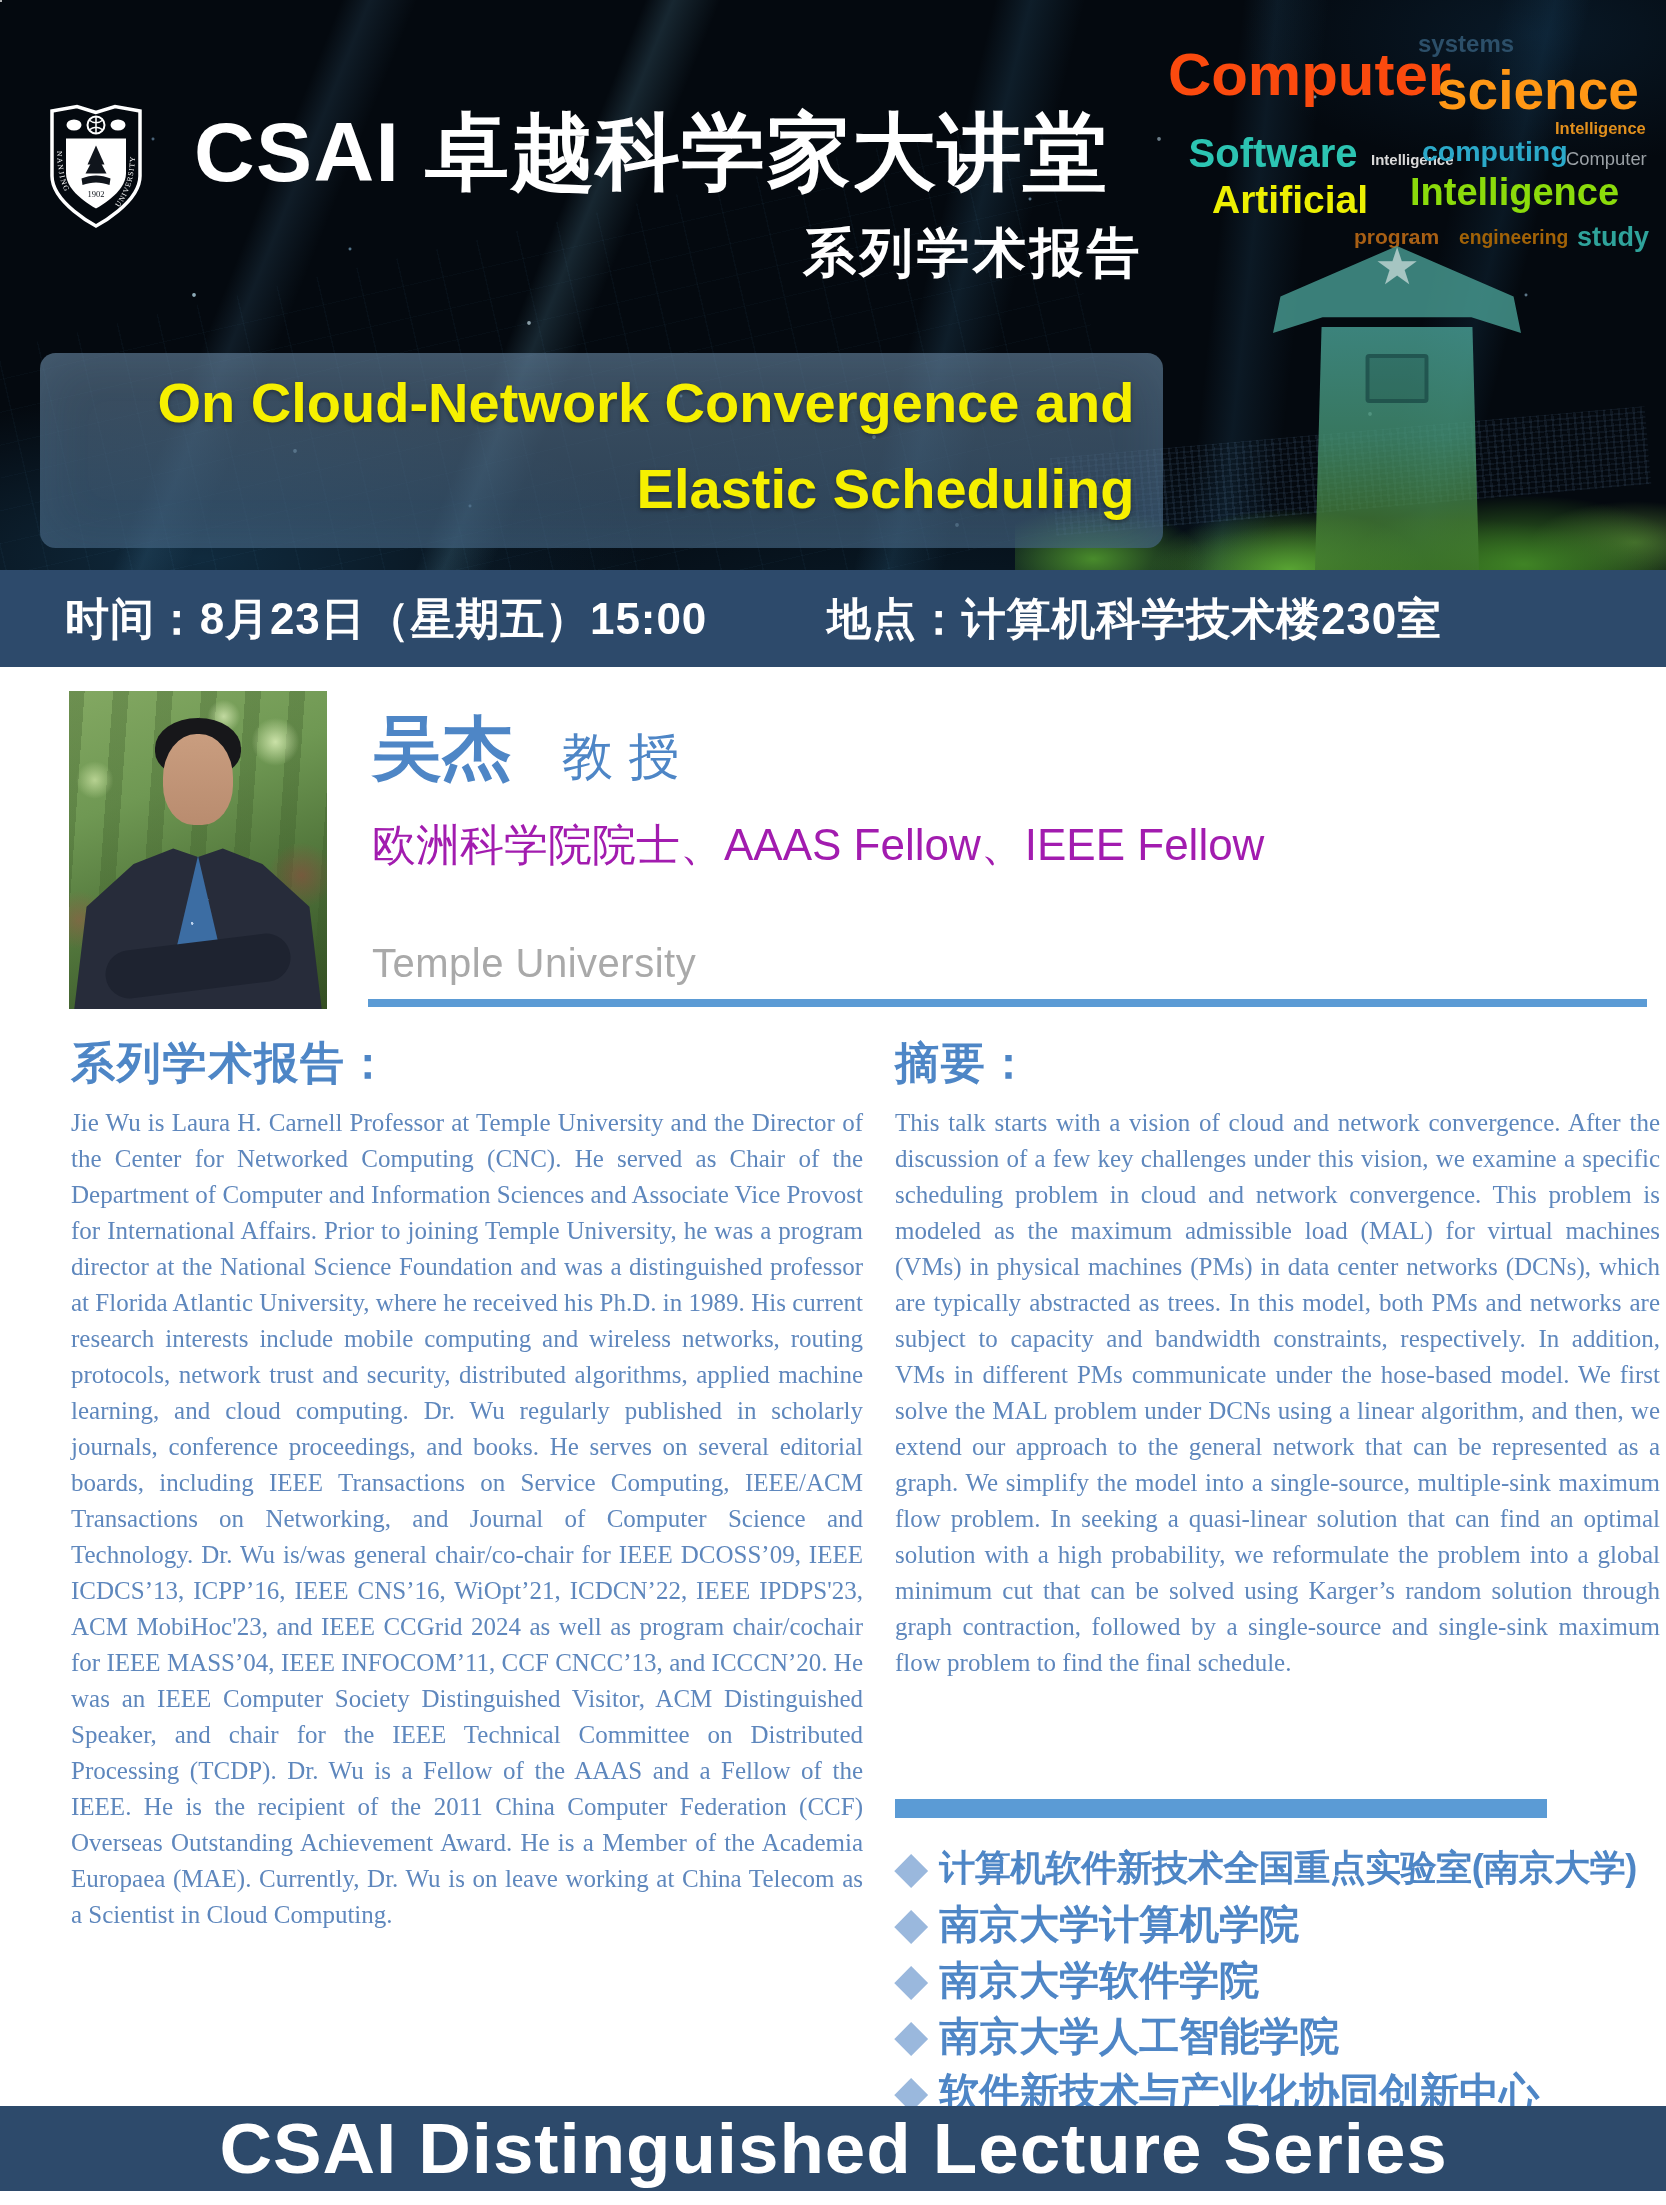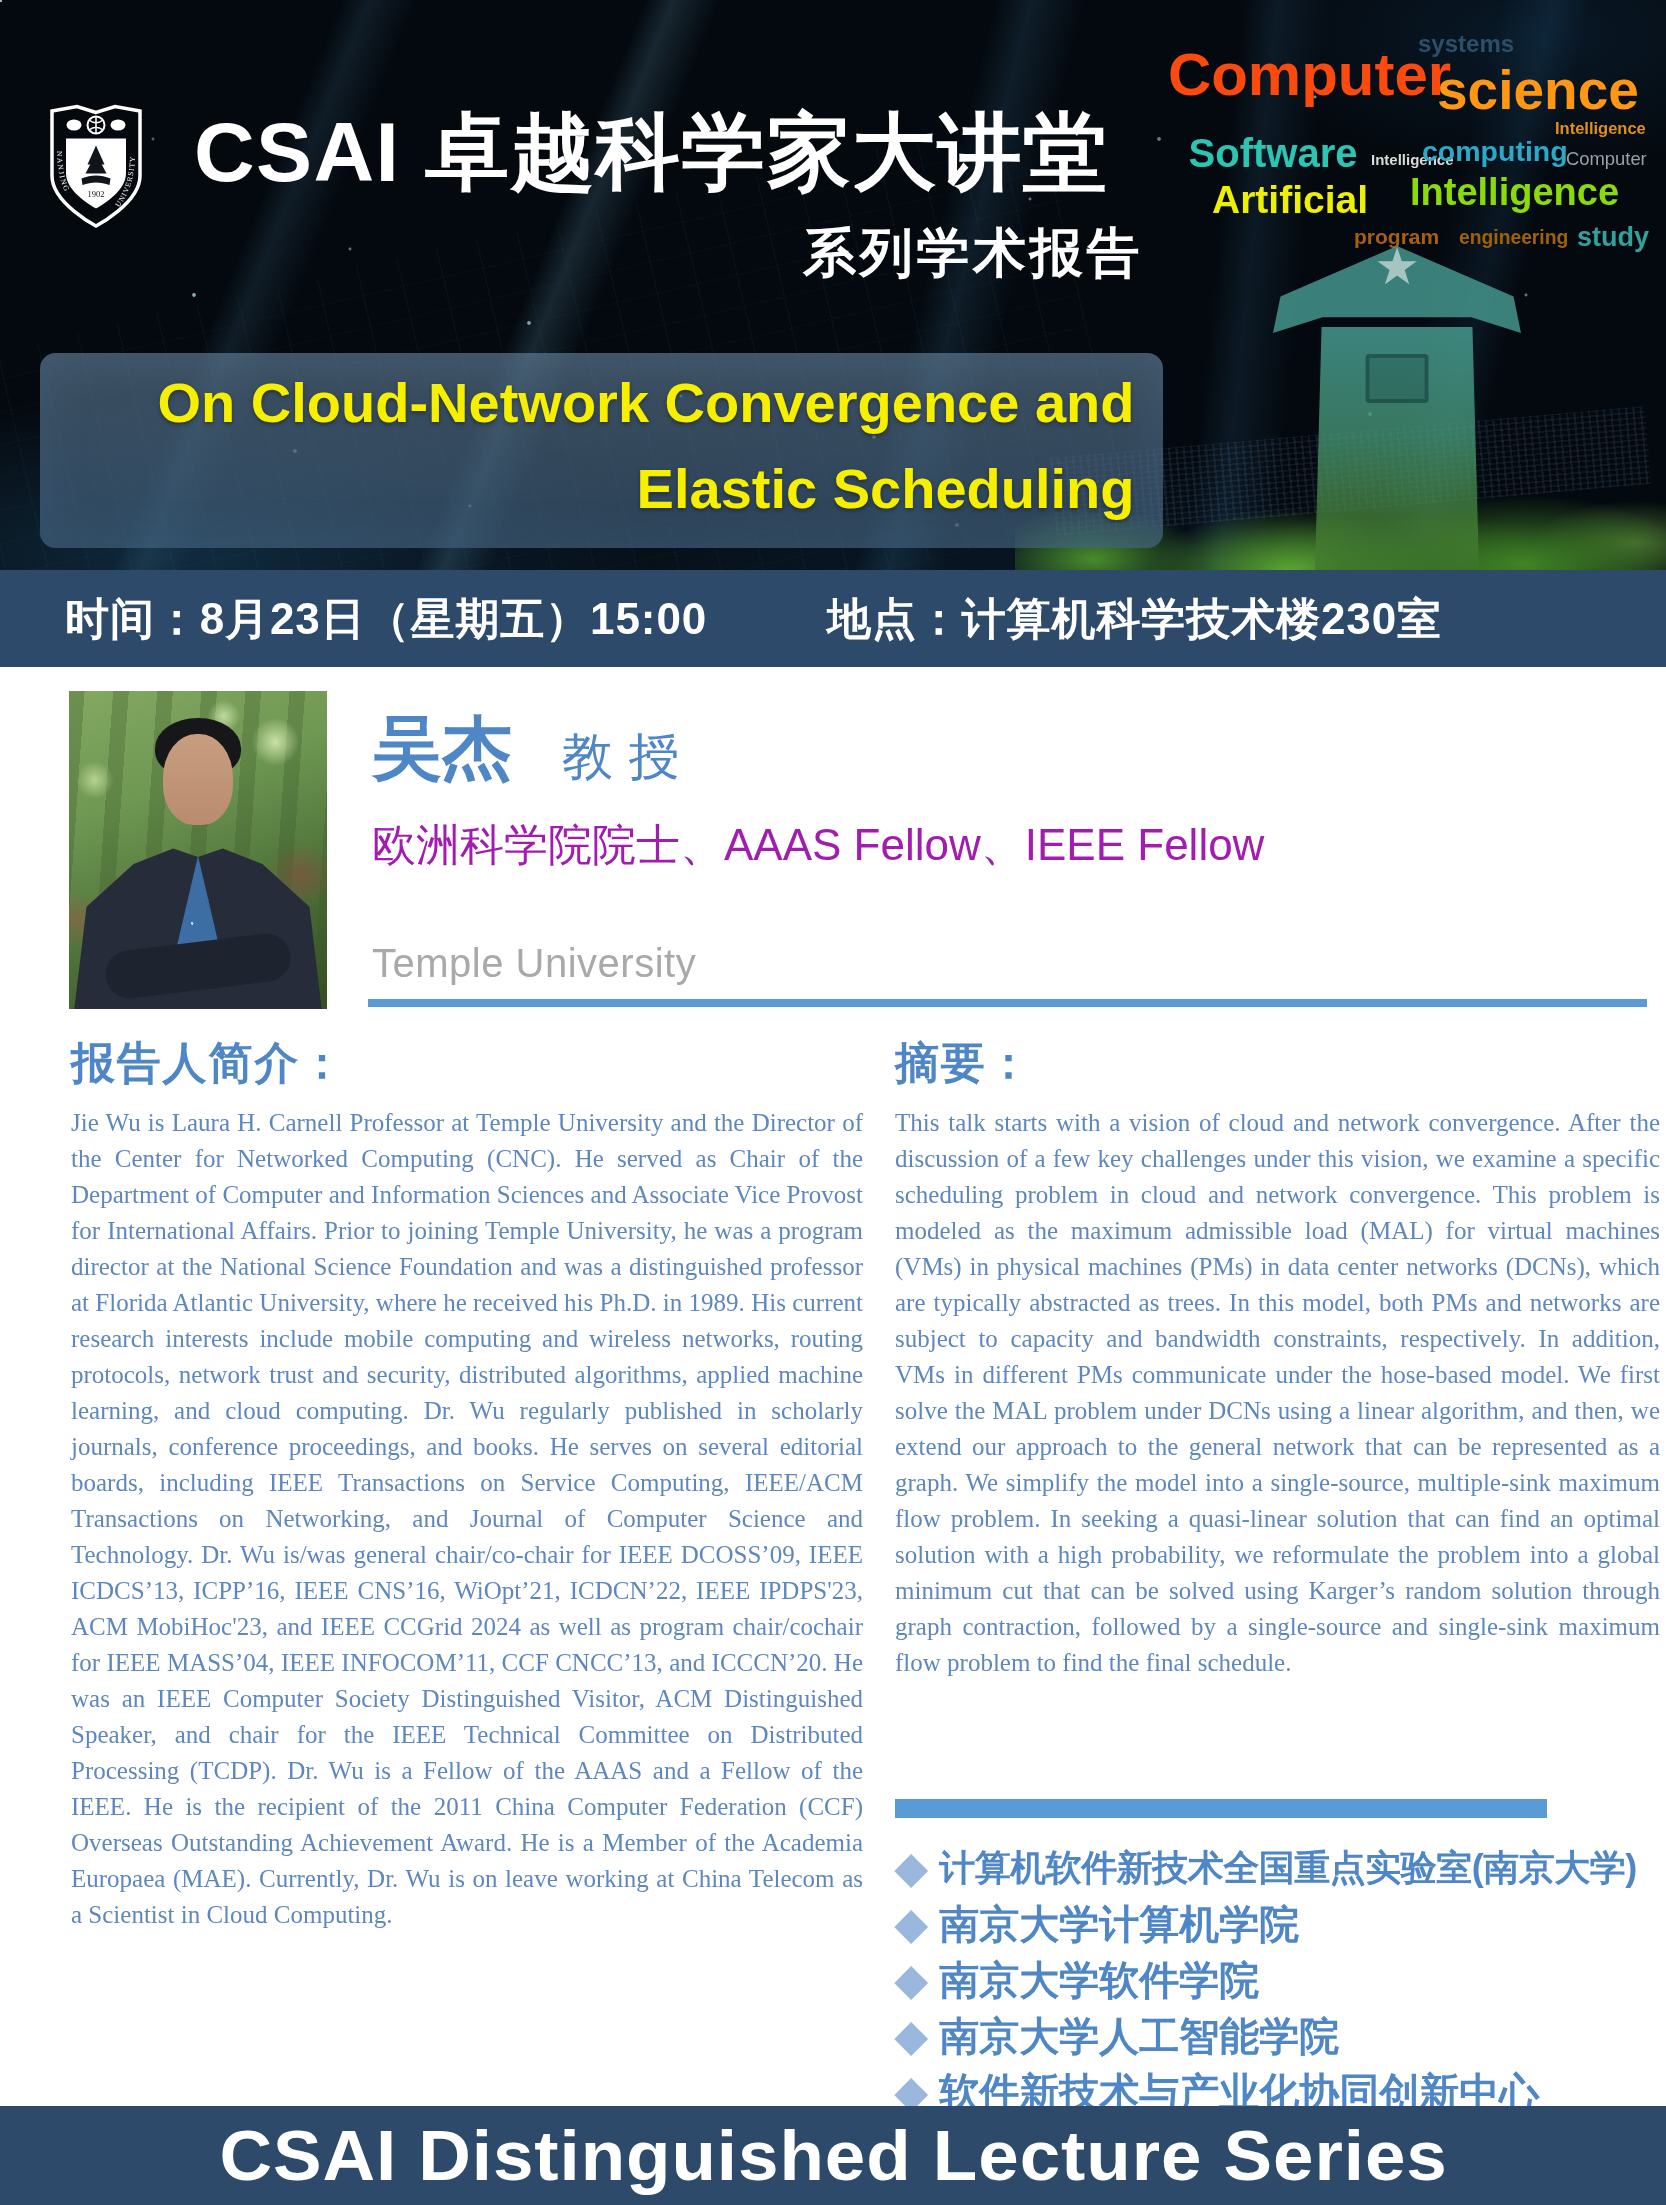--- a/index.html
+++ b/index.html
@@ -138,21 +138,21 @@
 
   .bio{position:absolute;left:51px;top:373px;width:792px;}
   .abstract{position:absolute;left:875px;top:373px;width:765px;}
   .abstract .divider{position:absolute;left:0;top:759px;width:652px;height:19.3px;background:#5b9bd5;}
   .hosts{position:absolute;left:0;top:800px;width:792px;margin:0;padding:0;list-style:none;}
   .hosts li{display:flex;align-items:center;gap:12px;height:56px;font-size:40px;color:#4e86c6;font-weight:bold;}
   .hosts li .diamond{font-size:42px;color:#9ab8dd;line-height:1;}
   .hosts li:first-child .host-text{font-size:36px;letter-spacing:-0.5px;}
 
   
-  .banner{position:absolute;left:0;top:2106px;width:1667px;height:99px;background:#2d4a6b;
+  .banner{position:absolute;left:0;top:2106px;width:1667px;height:85px;background:#2d4a6b;
     display:flex;align-items:center;justify-content:center;}
   .banner span{font-size:70px;font-weight:bold;color:#ffffff;letter-spacing:0.9px;transform:scaleX(1.04);
     white-space:nowrap;}
 </style>
 </head>
 <body>
 
 <div class="page">
 
   <header class="hero">
@@ -234,21 +234,21 @@
 
     <div class="speaker">
       <div class="name">吴杰</div>
       <div class="prof">教授</div>
       <div class="honors">欧洲科学院院士、AAAS Fellow、IEEE Fellow</div>
       <div class="affil">Temple University</div>
       <div class="rule"></div>
     </div>
 
     <section class="bio">
-      <h2 class="section-heading" style="margin:0">报告人简介：</h2>
+      <h2 class="section-heading" style="margin:0">系列学术报告：</h2>
       <p class="body-text">Jie Wu is Laura H. Carnell Professor at Temple University and the Director of the Center for Networked Computing (CNC). He served as Chair of the Department of Computer and Information Sciences and Associate Vice Provost for International Affairs. Prior to joining Temple University, he was a program director at the National Science Foundation and was a distinguished professor at Florida Atlantic University, where he received his Ph.D. in 1989. His current research interests include mobile computing and wireless networks, routing protocols, network trust and security, distributed algorithms, applied machine learning, and cloud computing. Dr. Wu regularly published in scholarly journals, conference proceedings, and books. He serves on several editorial boards, including IEEE Transactions on Service Computing, IEEE/ACM Transactions on Networking, and Journal of Computer Science and Technology. Dr. Wu is/was general chair/co-chair for IEEE DCOSS’09, IEEE ICDCS’13, ICPP’16, IEEE CNS’16, WiOpt’21, ICDCN’22, IEEE IPDPS'23, ACM MobiHoc'23, and IEEE CCGrid 2024 as well as program chair/cochair for IEEE MASS’04, IEEE INFOCOM’11, CCF CNCC’13, and ICCCN’20. He was an IEEE Computer Society Distinguished Visitor, ACM Distinguished Speaker, and chair for the IEEE Technical Committee on Distributed Processing (TCDP). Dr. Wu is a Fellow of the AAAS and a Fellow of the IEEE. He is the recipient of the 2011 China Computer Federation (CCF) Overseas Outstanding Achievement Award. He is a Member of the Academia Europaea (MAE). Currently, Dr. Wu is on leave working at China Telecom as a Scientist in Cloud Computing.</p>
     </section>
 
     <section class="abstract">
       <h2 class="section-heading" style="margin:0">摘要：</h2>
       <p class="body-text">This talk starts with a vision of cloud and network convergence. After the discussion of a few key challenges under this vision, we examine a specific scheduling problem in cloud and network convergence. This problem is modeled as the maximum admissible load (MAL) for virtual machines (VMs) in physical machines (PMs) in data center networks (DCNs), which are typically abstracted as trees. In this model, both PMs and networks are subject to capacity and bandwidth constraints, respectively. In addition, VMs in different PMs communicate under the hose-based model. We first solve the MAL problem under DCNs using a linear algorithm, and then, we extend our approach to the general network that can be represented as a graph. We simplify the model into a single-source, multiple-sink maximum flow problem. In seeking a quasi-linear solution that can find an optimal solution with a high probability, we reformulate the problem into a global minimum cut that can be solved using Karger’s random solution through graph contraction, followed by a single-source and single-sink maximum flow problem to find the final schedule.</p>
       <div class="divider"></div>
       <ul class="hosts">
         <li>
           <span class="diamond">◆</span>

